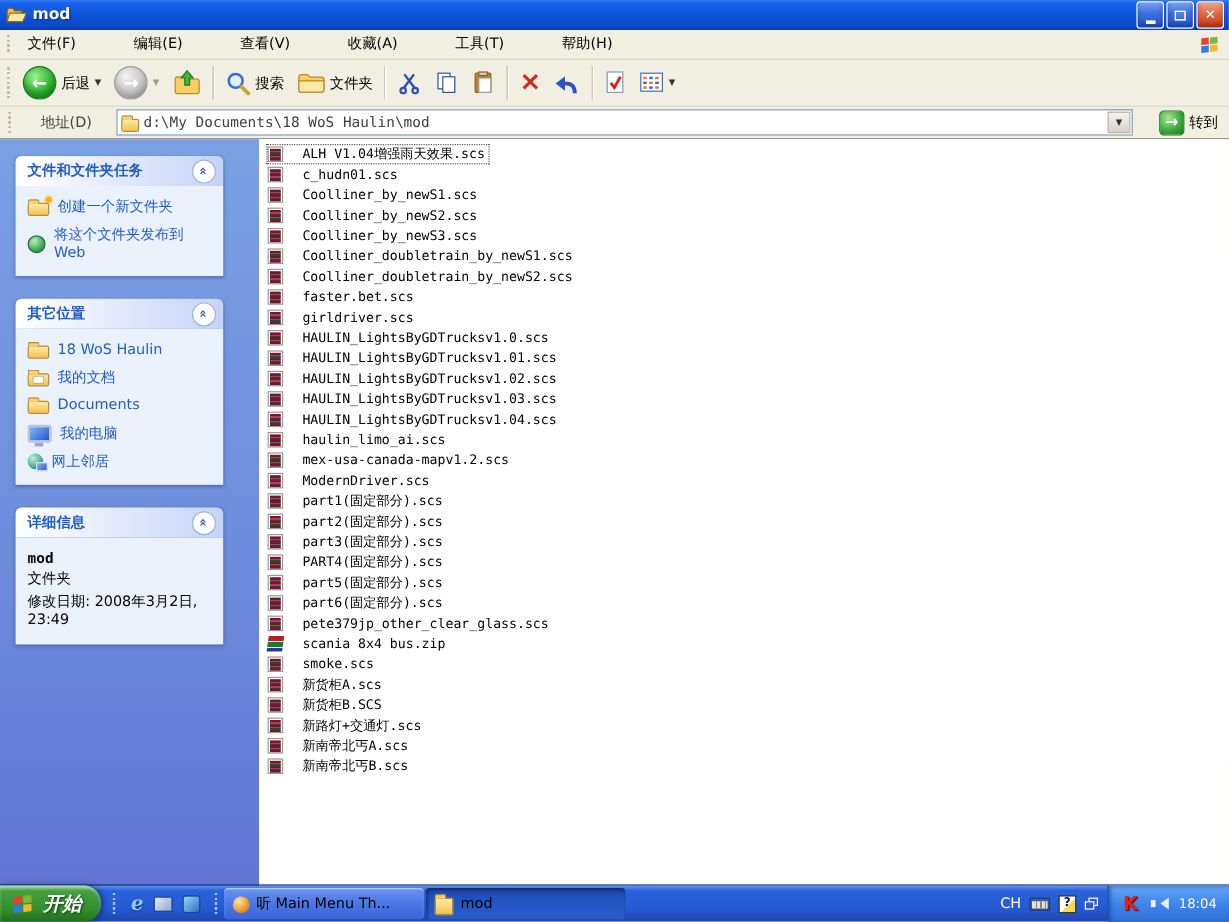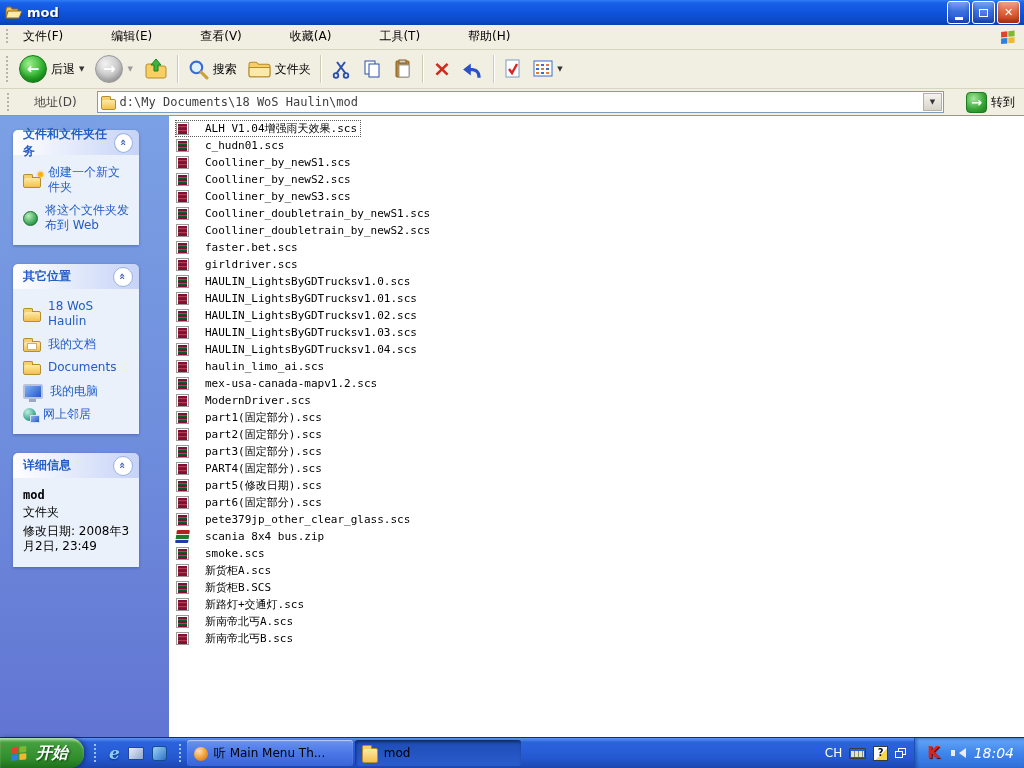--- a/index.html
+++ b/index.html
@@ -49,21 +49,21 @@
   .address-text{flex:1;border:none;outline:none;background:transparent;
     font-family:"DejaVu Sans Mono","Liberation Mono",monospace;font-size:12px;color:#404040;padding:0;}
   .address-dd{width:17px;height:16px;background:linear-gradient(180deg,#f4f3ee,#d8d4c8);border:1px solid #b5b2a4;
     display:flex;align-items:center;justify-content:center;font-size:7px;color:#333;flex:none;}
   .go-btn{display:flex;align-items:center;gap:4px;padding:1px 6px 1px 3px;}
   .go-icon{width:19px;height:19px;border-radius:4px;display:flex;align-items:center;justify-content:center;
     background:radial-gradient(circle at 35% 30%,#a5e89a,#37a437 60%,#1d7d1d);border:1px solid #1c7d1c;color:#fff;font-weight:bold;font-size:13px;}
 
   
   .content{flex:1;display:flex;min-height:0;}
-  .sidebar{width:169px;flex:none;background:linear-gradient(180deg,#7ba0e4 0%,#6f8edd 50%,#6174d2 100%);
+  .sidebar{width:216px;flex:none;background:linear-gradient(180deg,#7ba0e4 0%,#6f8edd 50%,#6174d2 100%);
     padding:14px 30px 0 13px;box-sizing:border-box;overflow:hidden;}
   .panel{margin-bottom:19px;border-radius:5px 5px 0 0;box-shadow:0 1px 3px rgba(20,40,100,.35);}
   .panel-header{height:25px;border-radius:5px 5px 0 0;display:flex;align-items:center;justify-content:space-between;
     padding:0 6px 0 10px;background:linear-gradient(90deg,#ffffff 0%,#c6d3f7 100%);}
   .panel-title{color:#215DC6;font-weight:bold;font-size:12px;}
   .chevron-btn{width:18px;height:18px;border-radius:50%;background:#fff;border:1px solid #98b1e4;
     display:flex;align-items:center;justify-content:center;color:#4262b5;font-weight:bold;}
   .chevron-btn span{display:inline-block;transform:rotate(90deg);font-size:11px;line-height:1;}
   .panel-body{background:#ebf1fb;padding:10px 8px 12px 10px;display:flex;flex-direction:column;gap:8px;}
   .task-item{display:flex;align-items:center;gap:7px;color:#215DC6;cursor:pointer;}
@@ -139,21 +139,21 @@
     color:#111;font-size:10px;font-weight:bold;display:flex;align-items:center;justify-content:center;line-height:1;}
   .restore-window-icon{position:relative;width:11px;height:10px;}
   .restore-window-icon::before{content:"";position:absolute;right:0;top:0;width:6px;height:5px;border:1px solid #fff;}
   .restore-window-icon::after{content:"";position:absolute;left:0;bottom:0;width:6px;height:5px;border:1px solid #fff;background:#2a5ccd;}
   .tray{display:flex;align-items:center;gap:8px;padding:0 10px 0 12px;
     background:linear-gradient(180deg,#67a7f5 0%,#3f86ec 50%,#2f6fd8 100%);border-left:1px solid #1c50b0;
     box-shadow:inset 2px 1px 3px rgba(0,30,90,.35);color:#fff;}
   .kaspersky-icon{color:#e1231d;font-weight:bold;font-size:16px;line-height:1;text-shadow:1px 1px 1px #5a0505;}
   .volume-icon{position:relative;width:0;height:0;border:5px solid transparent;border-right:7px solid #ececec;margin-left:6px;}
   .volume-icon::before{content:"";position:absolute;left:-8px;top:-3px;width:4px;height:6px;background:#ececec;}
-  .clock{font-size:14px;font-style:italic;}
+  .clock{font-size:11px;}
 </style>
 </head>
 <body>
 
 <div class="window">
 
   <div class="titlebar">
     <svg class="title-icon" viewBox="0 0 18 15">
       <path d="M1 4 L1 13 L13 13 L13 4 L7 4 L6 2 L2 2 Z" fill="#f2c14e" stroke="#8a6a1c"></path>
       <path d="M3 6 L17 6 L14 13 L1 13 Z" fill="#ffe9a8" stroke="#8a6a1c"></path>
@@ -477,21 +477,21 @@
           <span class="file-name">part3(固定部分).scs</span>
         </div>
 
         <div class="file-row">
           <span class="file-icon scs-file-icon"></span>
           <span class="file-name">PART4(固定部分).scs</span>
         </div>
 
         <div class="file-row">
           <span class="file-icon scs-file-icon"></span>
-          <span class="file-name">part5(修改日期).scs</span>
+          <span class="file-name">part5(固定部分).scs</span>
         </div>
 
         <div class="file-row">
           <span class="file-icon scs-file-icon"></span>
           <span class="file-name">part6(固定部分).scs</span>
         </div>
 
         <div class="file-row">
           <span class="file-icon scs-file-icon"></span>
           <span class="file-name">pete379jp_other_clear_glass.scs</span>

